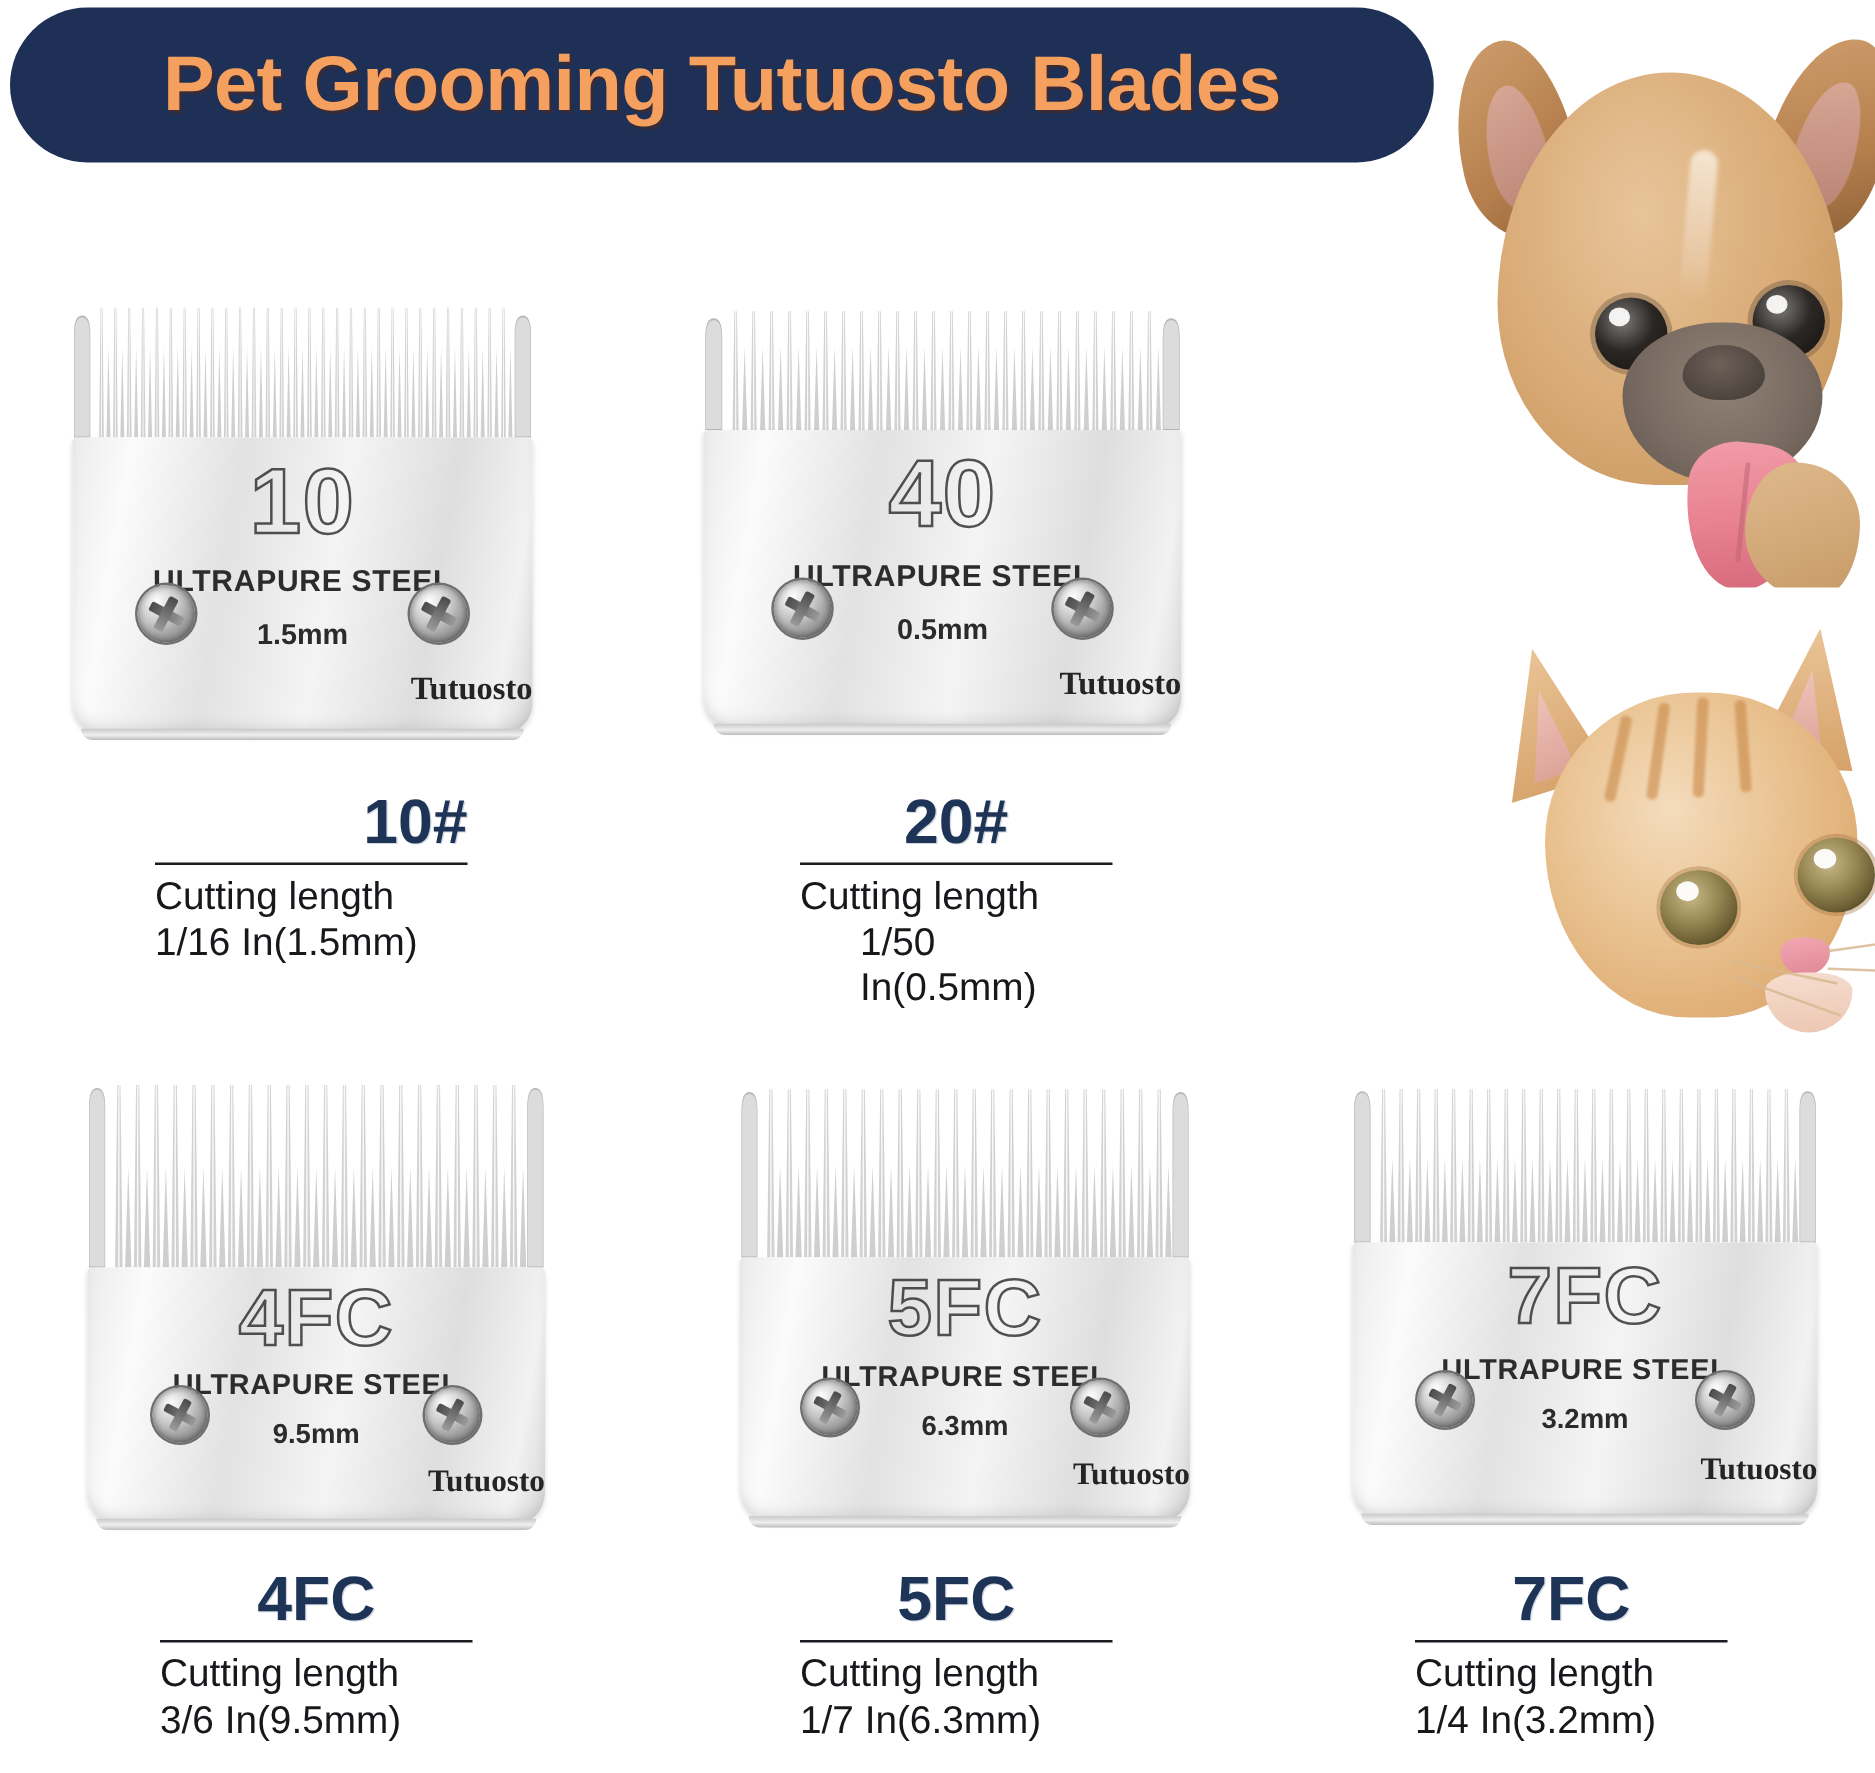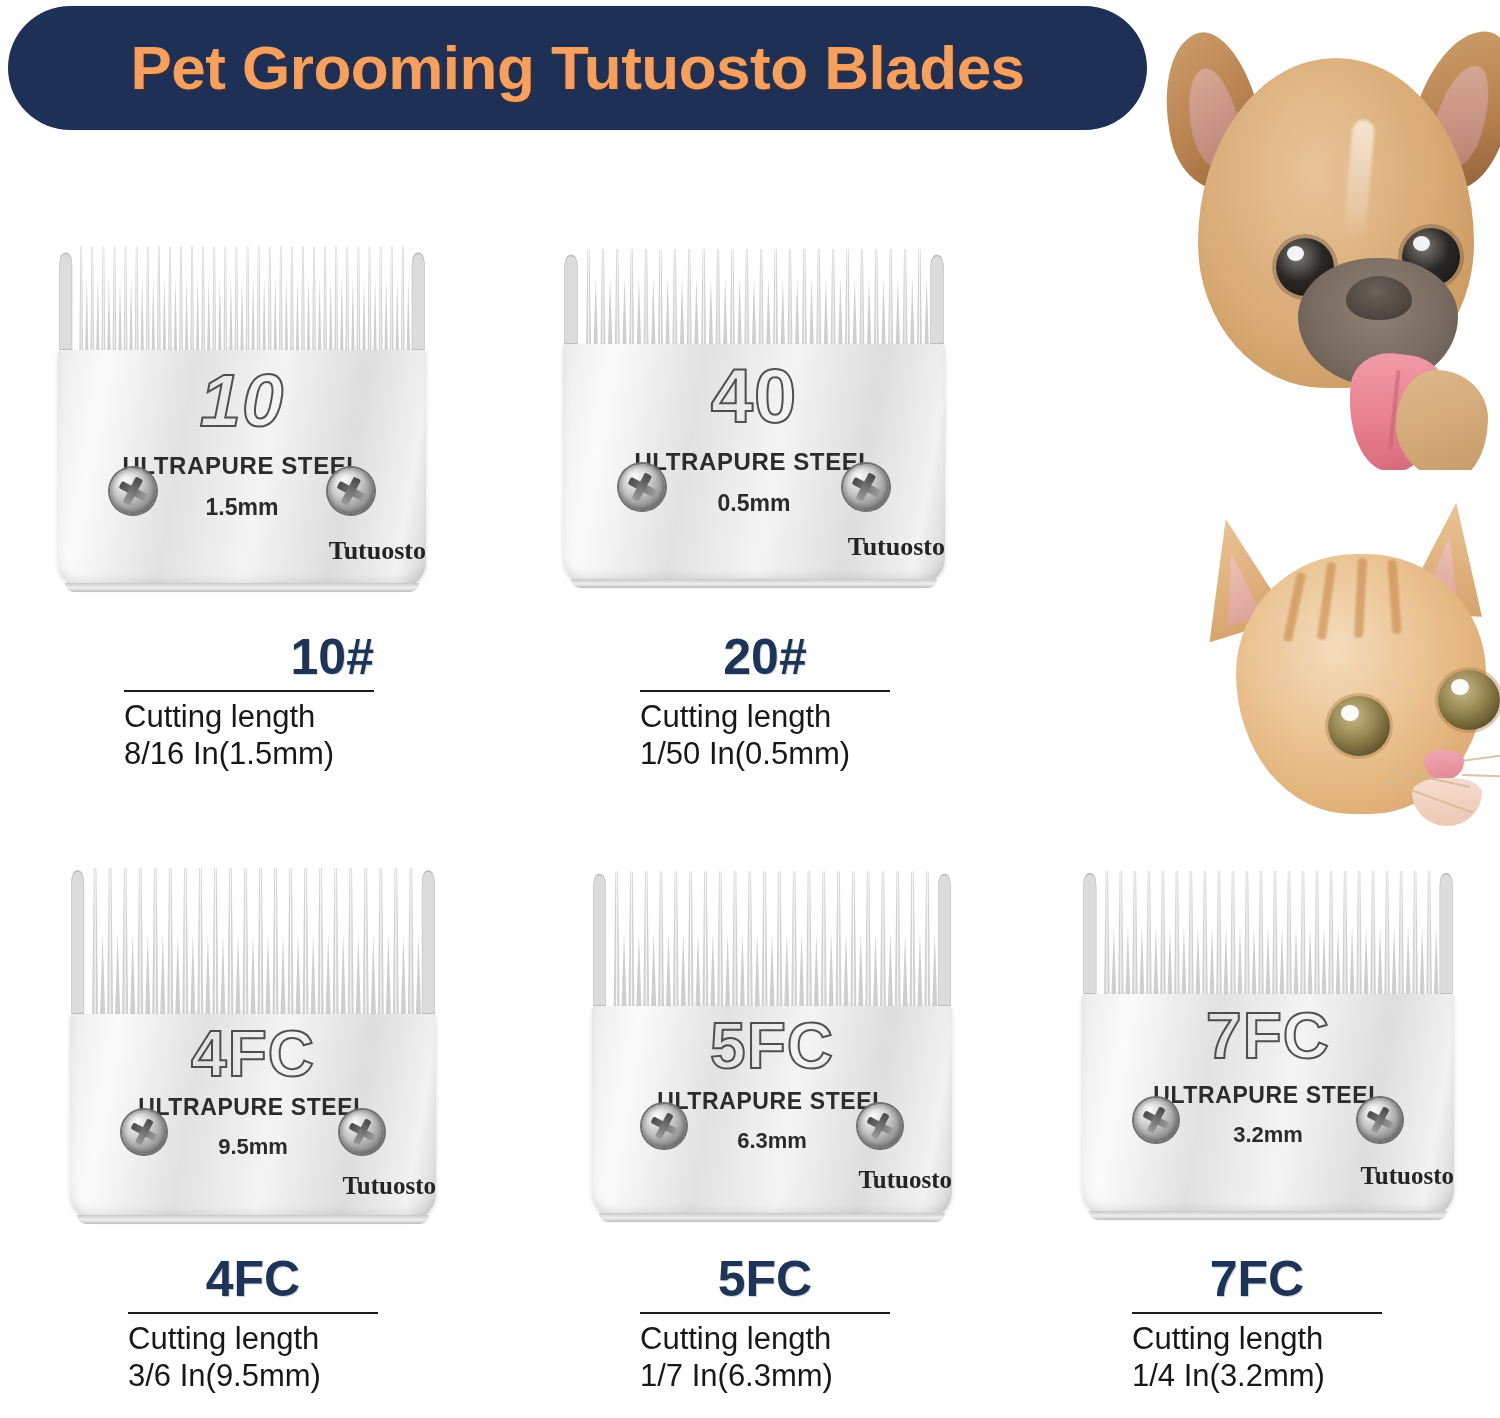--- a/index.html
+++ b/index.html
@@ -305,34 +305,34 @@
           <path d="M887.3790666666666 118 L891.7333333333333 45.312 L896.0876000000001 118 Z" fill="#a8a8a8" opacity="0.55"></path>
           <path d="M901.6773333333333 118 L904.64848 14.16 L908.95152 14.16 L911.9226666666666 118 Z" fill="#cfcfcf" opacity="0.95"></path>
           <rect x="905.7754666666666" y="14.16" width="2.049066666666667" height="103.84" fill="#ffffff" opacity="0.85"></rect>
           <path d="M917.5124 118 L921.8666666666667 45.312 L926.2209333333334 118 Z" fill="#a8a8a8" opacity="0.55"></path>
           <path d="M931.8106666666666 118 L934.7818133333333 14.16 L939.0848533333333 14.16 L942.0559999999999 118 Z" fill="#cfcfcf" opacity="0.95"></path>
           <rect x="935.9087999999999" y="14.16" width="2.049066666666667" height="103.84" fill="#ffffff" opacity="0.85"></rect>
           <path d="M947.6457333333333 118 L952 45.312 L956.3542666666667 118 Z" fill="#a8a8a8" opacity="0.55"></path>
         </svg>
       </div>
     <div class="blade-body" style="height:238px;">
-      <div class="engrave" style="top:14px;font-size:74px;font-style:italic;">10</div>
+      <div class="engrave" style="top:14px;font-size:74px;">10</div>
       <div class="steel-text" style="top:102px;font-size:24px;">ULTRAPURE STEEL</div>
       <div class="mm-text" style="top:144px;font-size:23px;">1.5mm</div>
       <div class="brand-text" style="top:186px;font-size:26px;">Tutuosto</div>
       <div class="screw" style="left:52px;top:118px;width:46px;height:46px;"></div>
       <div class="screw" style="right:52px;top:118px;width:46px;height:46px;"></div>
     </div>
   </div>
 </div>
 <div class="label-block" style="left:124px;top:632px;width:250px;">
   <div class="label-title" style="font-size:50px;text-align:right;">10#</div>
   <div class="label-rule"></div>
   <div class="label-line" style="font-size:31px;margin-top:7px;">Cutting length</div>
-  <div class="label-line" style="font-size:31px;">8/16 In(1.5mm)</div>
+  <div class="label-line" style="font-size:31px;">1/16 In(1.5mm)</div>
 </div>
 
 <div class="blade-card" style="left:563px;top:236px;width:382px;">
   <div class="blade">
     <div class="blade-teeth" style="height:108px;">
         <svg width="100%" height="108" viewBox="0 0 1000 108" preserveAspectRatio="none" style="display: block;">
           <path d="M4 108 L4 33.44 Q4 19.439999999999998 21 19.439999999999998 Q38 19.439999999999998 38 33.44 L38 108 Z" fill="#dcdcdc" stroke="#b9b9b9" stroke-width="1.5"></path>
           <path d="M962 108 L962 33.44 Q962 19.439999999999998 979 19.439999999999998 Q996 19.439999999999998 996 33.44 L996 108 Z" fill="#dcdcdc" stroke="#b9b9b9" stroke-width="1.5"></path>
           <path d="M60.42999999999999 108 L64.14393333333332 12.959999999999999 L69.52273333333333 12.959999999999999 L73.23666666666666 108 Z" fill="#cfcfcf" opacity="0.95"></path>
           <rect x="65.55266666666667" y="12.959999999999999" width="2.5613333333333337" height="95.04" fill="#ffffff" opacity="0.85"></rect>
@@ -415,21 +415,21 @@
       <div class="brand-text" style="top:188px;font-size:26px;">Tutuosto</div>
       <div class="screw" style="left:56px;top:120px;width:46px;height:46px;"></div>
       <div class="screw" style="right:56px;top:120px;width:46px;height:46px;"></div>
     </div>
   </div>
 </div>
 <div class="label-block" style="left:640px;top:632px;width:250px;">
   <div class="label-title" style="font-size:50px;text-align:center;">20#</div>
   <div class="label-rule"></div>
   <div class="label-line" style="font-size:31px;margin-top:7px;">Cutting length</div>
-  <div class="label-line" style="font-size:31px;">1/50 In(0.5mm)</div>
+  <div class="label-line" style="font-size:31px;margin-left:48px;">1/50 In(0.5mm)</div>
 </div>
 
 <div class="blade-card" style="left:70px;top:862px;width:366px;">
   <div class="blade">
     <div class="blade-teeth" style="height:152px;">
         <svg width="100%" height="152" viewBox="0 0 1000 152" preserveAspectRatio="none" style="display: block;">
           <path d="M4 152 L4 23.119999999999997 Q4 9.12 21 9.12 Q38 9.12 38 23.119999999999997 L38 152 Z" fill="#dcdcdc" stroke="#b9b9b9" stroke-width="1.5"></path>
           <path d="M962 152 L962 23.119999999999997 Q962 9.12 979 9.12 Q996 9.12 996 23.119999999999997 L996 152 Z" fill="#dcdcdc" stroke="#b9b9b9" stroke-width="1.5"></path>
           <path d="M60.32727272727273 152 L65.09381818181818 6.08 L71.99709090909091 6.08 L76.76363636363637 152 Z" fill="#cfcfcf" opacity="0.95"></path>
           <rect x="66.90181818181819" y="6.08" width="3.2872727272727276" height="145.92" fill="#ffffff" opacity="0.85"></rect>

